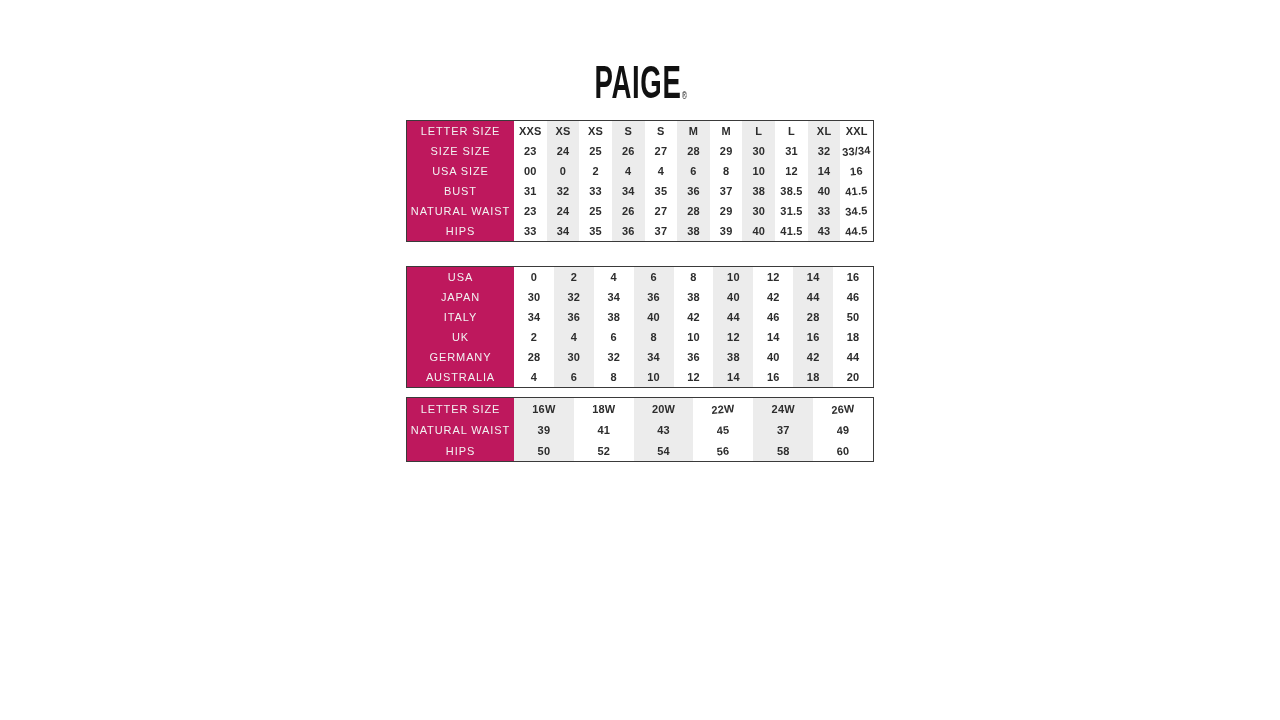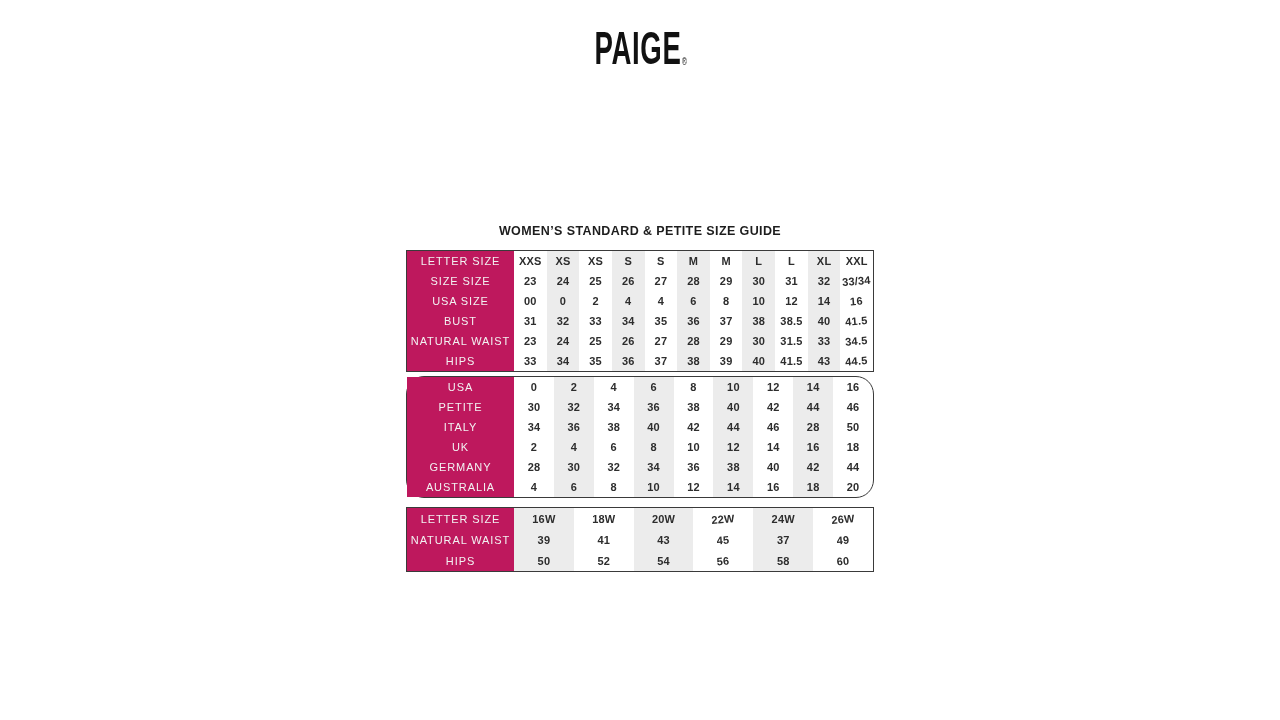--- a/index.html
+++ b/index.html
@@ -2,21 +2,21 @@
 <html><head>
 <meta charset="utf-8">
 <style>
   * { margin: 0; padding: 0; box-sizing: border-box; }
   html, body { width: 1280px; height: 720px; background: #ffffff; overflow: hidden; }
   body { font-family: "Liberation Sans", sans-serif; }
 
   .page { width: 1280px; height: 720px; background: #ffffff; }
 
   .logo-wrap {
-    padding-top: 28px;
+    padding-top: 62px;
     height: 108px;
     text-align: center;
   }
   .logo {
     display: inline-block;
     font-size: 46px;
     font-weight: 800;
     color: #111111;
     letter-spacing: 1px;
     transform: scaleX(0.60);
@@ -51,21 +51,21 @@
   .title-standard { margin-top: 116px; }
   .title-international { margin-top: 11px; }
   .title-plus { margin-top: 16px; }
 
   .size-table {
     width: 468px;
     border: 1px solid #3a3a3a;
     margin-top: 12px;
     background: #ffffff;
   }
-  #table-1 { margin-top: 4px; border-radius: 18px; }
+  #table-1 { margin-top: 24px; }
   #table-2 { margin-top: 9px; }
 
   .trow { display: flex; height: 20px; }
   #table-2 .trow { height: 21px; }
 
   .tlabel {
     width: 107px;
     flex: 0 0 107px;
     background: #be185d;
     color: #f2f2f2;
@@ -99,21 +99,20 @@
 <body>
 
 <div class="page">
 
   <div class="logo-wrap">
     <span class="logo"><span>PAIGE</span><span class="reg-mark">®</span></span>
   </div>
 
   <div class="content">
 
-    <div class="guide-title title-standard">WOMEN’S STANDARD &amp; PETITE SIZE GUIDE</div>
     <div class="size-table" id="table-0">
         <div class="trow">
           <div class="tlabel">LETTER SIZE</div>
           <div class="tcell">XXS</div>
           <div class="tcell shaded">XS</div>
           <div class="tcell">XS</div>
           <div class="tcell shaded">S</div>
           <div class="tcell">S</div>
           <div class="tcell shaded">M</div>
           <div class="tcell">M</div>
@@ -201,21 +200,21 @@
           <div class="tcell shaded">2</div>
           <div class="tcell">4</div>
           <div class="tcell shaded">6</div>
           <div class="tcell">8</div>
           <div class="tcell shaded">10</div>
           <div class="tcell">12</div>
           <div class="tcell shaded">14</div>
           <div class="tcell">16</div>
         </div>
         <div class="trow">
-          <div class="tlabel">PETITE</div>
+          <div class="tlabel">JAPAN</div>
           <div class="tcell">30</div>
           <div class="tcell shaded">32</div>
           <div class="tcell">34</div>
           <div class="tcell shaded">36</div>
           <div class="tcell">38</div>
           <div class="tcell shaded">40</div>
           <div class="tcell">42</div>
           <div class="tcell shaded">44</div>
           <div class="tcell">46</div>
         </div>

